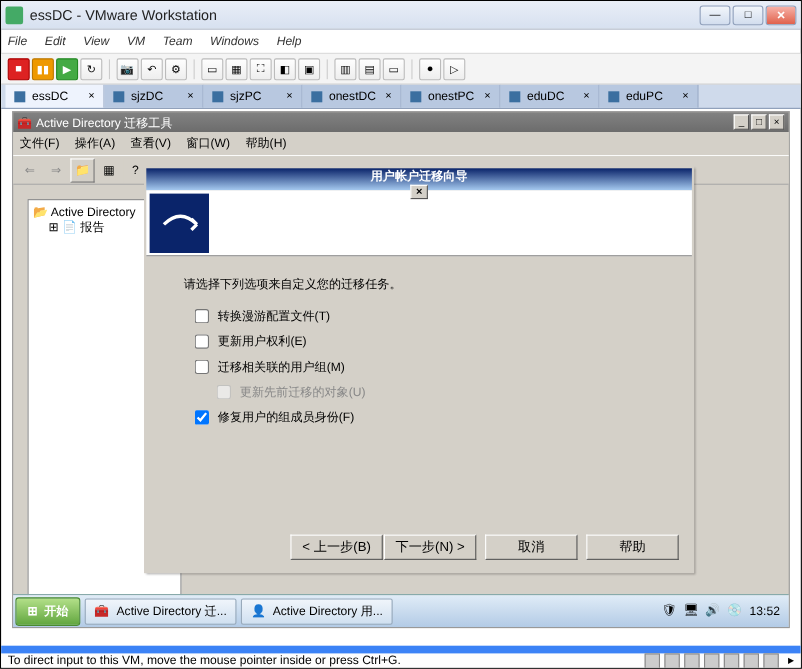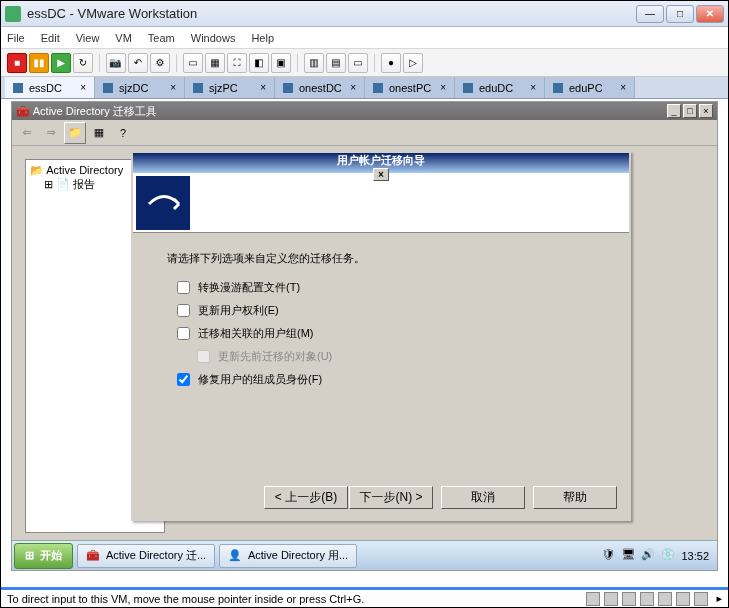--- a/index.html
+++ b/index.html
@@ -7,21 +7,21 @@
     
     
     .vmware-titlebar { height: 26px; background: linear-gradient(#e9eef7, #d7e1f0); display: flex; align-items: center; padding: 0 4px; border-bottom: 1px solid #b0b8c8; }
     .vmware-titlebar .icon { width: 16px; height: 16px; background: #4a6; border-radius: 2px; margin-right: 6px; }
     .vmware-titlebar .title { flex: 1; color: #222; font-size: 13px; }
     .vmware-titlebar .win-controls { display: flex; gap: 2px; }
     .vmware-titlebar .win-btn { width: 28px; height: 18px; border: 1px solid #90a0bb; border-radius: 3px; background: linear-gradient(#f2f6fb,#d2ddee); display: flex; align-items: center; justify-content: center; font-size: 10px; }
     .vmware-titlebar .win-btn.close { background: linear-gradient(#f7b2a8,#e0614c); color: #fff; font-weight: bold; }
     
     .vmware-menubar { height: 22px; display: flex; align-items: center; padding: 0 6px; gap: 16px; border-bottom: 1px solid #d8d8d8; }
-    .vmware-menubar span { color: #333; }
+    .vmware-menubar span { color: #333; font-style: italic; }
     
     .vmware-toolbar { height: 28px; display: flex; align-items: center; padding: 2px 6px; border-bottom: 1px solid #c8c8c8; gap: 2px; background: #f4f4f4; flex-wrap: nowrap; }
     .tb-btn { width: 20px; height: 20px; border: 1px solid #bbb; background: linear-gradient(#fefefe,#eee); border-radius: 2px; display: flex; align-items: center; justify-content: center; font-size: 10px; }
     .tb-sep { width: 1px; height: 18px; background: #ccc; margin: 0 4px; }
     .tb-btn.red { background: #d22; color: #fff; border-color: #a00;}
     .tb-btn.orange { background: #e90; color: #fff; border-color: #b70;}
     .tb-btn.green { background: #4a4; color: #fff; border-color: #282;}
     
     .vm-tabs { height: 22px; display: flex; background: #cfdaeb; border-bottom: 1px solid #8a9bb5; padding-left: 4px; overflow: hidden;}
     .vm-tab { display: flex; align-items: center; padding: 0 8px; border-right: 1px solid #9fb0ca; gap: 6px; font-size: 11px; background: #b8c8e0; min-width: 0; flex: 1; max-width: 90px; }
@@ -69,21 +69,21 @@
     
     
     .guest-taskbar { position: absolute; bottom: 0; left: 0; right: 0; height: 30px; background: linear-gradient(#e0ecf7, #b3cbe6); display: flex; align-items: center; border-top: 1px solid #8aa; padding: 0 2px; gap: 4px; }
     .start-btn { height: 26px; padding: 0 10px; background: linear-gradient(#b3e089, #62a63f); border-radius: 3px; border: 1px solid #4a8a2f; display:flex; align-items:center; gap:6px; color:#fff; font-weight:bold; }
     .task-btn { height: 24px; padding: 0 8px; background: linear-gradient(#f0f5fb,#d0e0f0); border: 1px solid #9ab; border-radius: 2px; display:flex; align-items:center; gap:6px; max-width: 160px; }
     .tray { margin-left: auto; display:flex; align-items:center; gap: 4px; padding-right: 6px; }
     .tray-ico { width:16px; height:16px; }
     .clock { font-size: 11px; }
     
     
-    .status-bar { position: absolute; bottom: 0; left: 0; right: 0; height: 20px; display: flex; align-items: center; padding: 0 6px; font-size: 12px; border-top: 3px solid #3b82f6; background: #fdfdfd; }
+    .status-bar { position: absolute; bottom: 0; left: 0; right: 0; height: 20px; display: flex; align-items: center; padding: 0 6px; font-size: 12px; border-top: 7px solid #3b82f6; background: #fdfdfd; }
     .status-bar .tray-right { margin-left:auto; display:flex; gap:4px; }
     .status-bar .sico { width:14px; height:14px; background:#ccc; border:1px solid #888; }
     .status-bar .arrow { margin-left:4px; }
   </style>
 </head>
 <body>
 
 <div class="vmware-titlebar">
   <div class="icon"></div>
   <div class="title">essDC - VMware Workstation</div>
@@ -167,20 +167,27 @@
 </div>
 
 <div class="guest-viewport">
   <div class="admt-titlebar">
     <span>🧰</span>
     <div class="title">&nbsp;<span>Active Directory 迁移工具</span></div>
     <div class="wbico">_</div>
     <div class="wbico">□</div>
     <div class="wbico">×</div>
   </div>
+  <div class="admt-menubar">
+    <span>文件(F)</span>
+    <span>操作(A)</span>
+    <span>查看(V)</span>
+    <span>窗口(W)</span>
+    <span>帮助(H)</span>
+  </div>
   <div class="admt-toolbar">
     <div class="admt-tbtn dis">⇐</div>
     <div class="admt-tbtn dis">⇒</div>
     <div class="admt-tbtn active">📁</div>
     <div class="admt-tbtn">▦</div>
     <div class="admt-tbtn">?</div>
   </div>
   <div class="admt-body">
     <div class="tree-pane">
       <div class="root">📂 <span>Active Directory</span></div>

